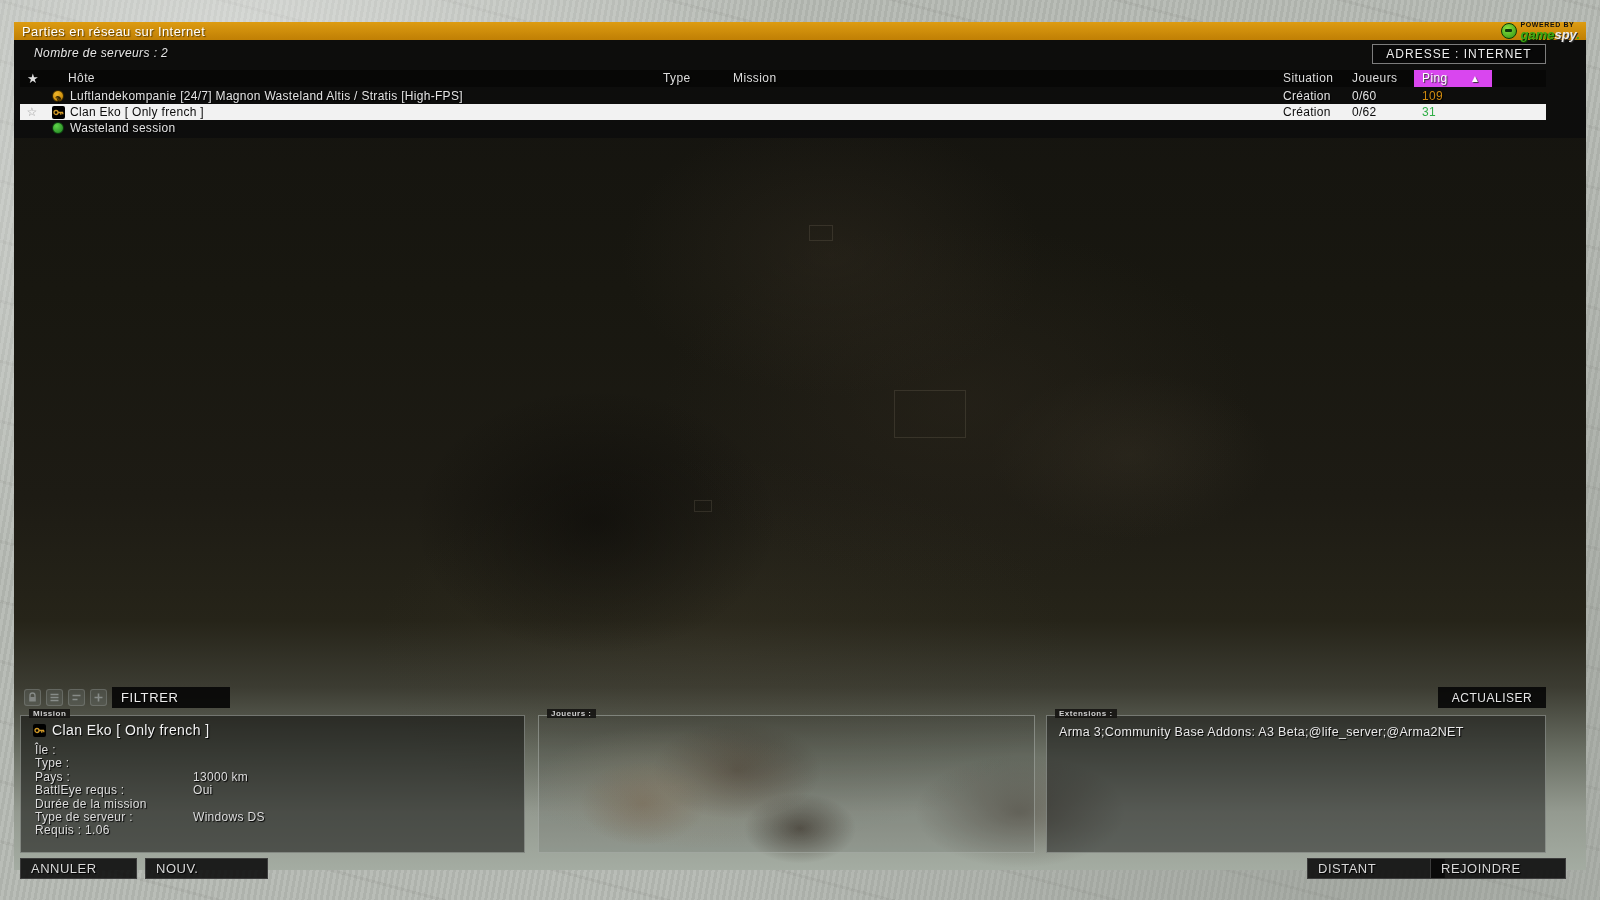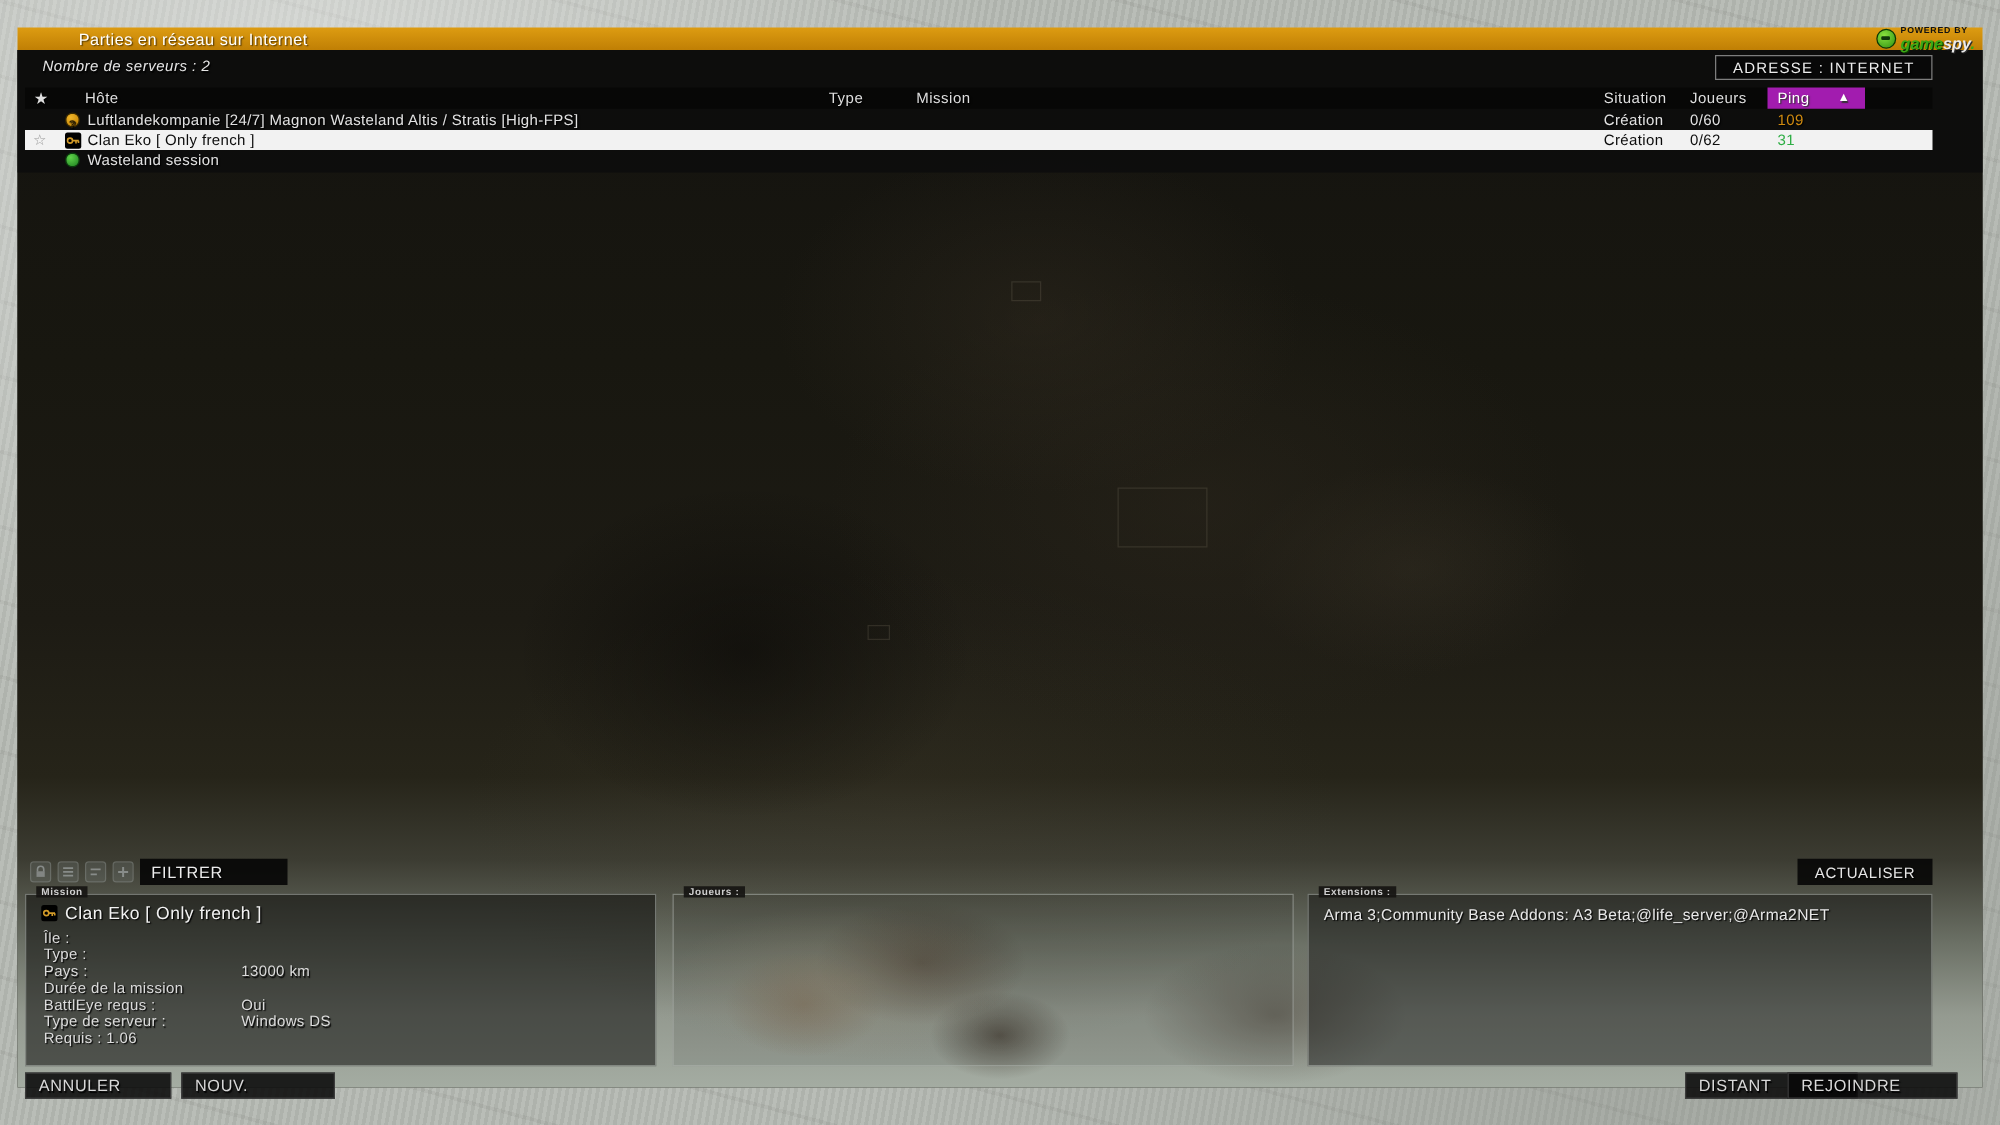--- a/index.html
+++ b/index.html
@@ -35,21 +35,21 @@
   .map-rect{position:absolute;border:1px solid rgba(160,150,125,.18);}
   .shade-top{position:absolute;left:14px;top:40px;width:1572px;height:98px;background:rgba(13,13,12,.88);}
 
   
   .title-bar{
     position:absolute;left:14px;top:22px;width:1572px;height:18px;
     background:linear-gradient(180deg,#dd9c12,#c07f04);
     display:flex;align-items:center;justify-content:space-between;
     padding:0 6px 0 8px;box-sizing:border-box;
   }
-  .title-bar .wtitle{font-size:13px;color:#fff;letter-spacing:.4px;text-shadow:1px 1px 1px rgba(60,40,0,.8);margin-left:41px;}
+  .title-bar .wtitle{font-size:13px;color:#fff;letter-spacing:.4px;text-shadow:1px 1px 1px rgba(60,40,0,.8);}
   .gs{display:flex;align-items:center;gap:3px;}
   .gs-icon{width:14px;height:14px;border-radius:50%;border:1px solid #0a3a05;
     background:radial-gradient(circle at 38% 32%, #8ae23e, #2e9212);position:relative;}
   .gs-icon::after{content:"";position:absolute;left:3px;top:5px;width:7px;height:3px;background:#10380a;border-radius:1px;}
   .gs-col{display:flex;flex-direction:column;align-items:flex-start;line-height:1;}
   .gs-top{font-size:7px;font-weight:bold;color:#121212;letter-spacing:.6px;}
   .gs-brand{font-size:13px;font-weight:bold;font-style:italic;letter-spacing:0;}
   .gs-game{color:#3aa914;text-shadow:1px 1px 0 #0b3a02;}
   .gs-spy{color:#ececec;text-shadow:1px 1px 0 #2c2c2c;}
   .gs-dot{color:#3aa914;}
@@ -60,21 +60,21 @@
     background:rgba(8,8,8,.85);border:1px solid #7d7d7d;box-sizing:border-box;
     font-size:12px;color:#ececec;letter-spacing:1px;display:flex;align-items:center;justify-content:center;
     text-shadow:1px 1px 1px #000;cursor:pointer;}
 
   
   .thead{position:absolute;left:20px;top:70px;width:1526px;height:17px;background:rgba(6,6,6,.92);font-size:12px;color:#dedede;}
   .thead span{position:absolute;top:0;line-height:17px;letter-spacing:.4px;text-shadow:1px 1px 1px #000;}
   .h-star{left:7px;font-size:13px;}
   .h-host{left:48px;} .h-type{left:643px;} .h-mission{left:713px;}
   .h-sit{left:1263px;} .h-pl{left:1332px;}
-  .ping-cell{position:absolute;left:1394px;top:0;width:78px;height:17px;background:#a21caf;}
+  .ping-cell{position:absolute;left:1394px;top:0;width:78px;height:17px;background:#d946ef;}
   .ping-cell span{position:absolute;top:0;line-height:17px;color:#fff;text-shadow:1px 1px 1px #333;}
   .h-ping{left:8px;font-size:12px;} .h-sort{left:56px;font-size:10px;}
 
   #rows{position:absolute;left:20px;top:88px;width:1526px;}
   .srow{position:relative;height:16px;font-size:12px;color:#e2e2e2;cursor:pointer;}
   .srow span{position:absolute;line-height:16px;letter-spacing:.3px;text-shadow:1px 1px 1px #000;}
   .srow.selected{background:#f2f2f2;color:#0c0c0c;}
   .srow.selected span{text-shadow:none;}
   .c-fav{left:4px;width:16px;text-align:center;font-size:12px;color:#9a9a9a;}
   .ric{position:absolute;left:32px;top:2px;}
@@ -113,21 +113,21 @@
   .mf-label{display:inline-block;width:158px;}
   .ext-content{position:absolute;left:12px;top:9px;right:10px;font-size:12.5px;color:#e8e8e8;
     letter-spacing:.3px;text-shadow:1px 1px 1px #000;}
 
   
   .fbtn{position:absolute;top:858px;height:21px;background:rgba(8,8,8,.87);border:1px solid #3c3c3c;
     box-sizing:border-box;font-size:13px;color:#d8d8d8;letter-spacing:.5px;
     display:flex;align-items:center;padding-left:10px;text-shadow:1px 1px 1px #000;cursor:pointer;}
   #btn-cancel{left:20px;width:117px;}
   #btn-new{left:145px;width:123px;}
-  #btn-remote{left:1348px;width:138px;}
+  #btn-remote{left:1307px;width:138px;}
   #btn-join{left:1430px;width:136px;}
 </style>
 </head>
 <body>
 
 <div id="stage">
 
   <div class="map">
     <div class="map-rect" style="left:795px;top:185px;width:22px;height:14px;"></div>
     <div class="map-rect" style="left:880px;top:350px;width:70px;height:46px;"></div>
@@ -228,22 +228,22 @@
             <circle cx="3" cy="5.5" r="2" fill="none" stroke="#d29a28" stroke-width="1.3"></circle>
             <path d="M5 5.5 H10 M7.8 5.5 V7.8 M9.8 5.5 V7.3" stroke="#d29a28" stroke-width="1.3" fill="none"></path>
           </svg>
       </span>
       <span class="m-title-text">Clan Eko [ Only french ]</span>
     </div>
     <div id="mission-fields">
         <div class="mf-line"><span class="mf-label">Île :</span><span></span></div>
         <div class="mf-line"><span class="mf-label">Type :</span><span></span></div>
         <div class="mf-line"><span class="mf-label">Pays :</span><span>13000 km</span></div>
+        <div class="mf-line"><span class="mf-label">BattlEye requs :</span><span>Oui</span></div>
         <div class="mf-line"><span class="mf-label">Durée de la mission</span><span></span></div>
-        <div class="mf-line"><span class="mf-label">BattlEye requs :</span><span>Oui</span></div>
         <div class="mf-line"><span class="mf-label">Type de serveur :</span><span>Windows DS</span></div>
         <div class="mf-line"><span class="mf-label">Requis : 1.06</span><span></span></div>
       </div>
   </div>
 
   <div class="panel" id="players-panel">
     <span class="legend">Joueurs :</span>
   </div>
 
   <div class="panel" id="extensions-panel">

